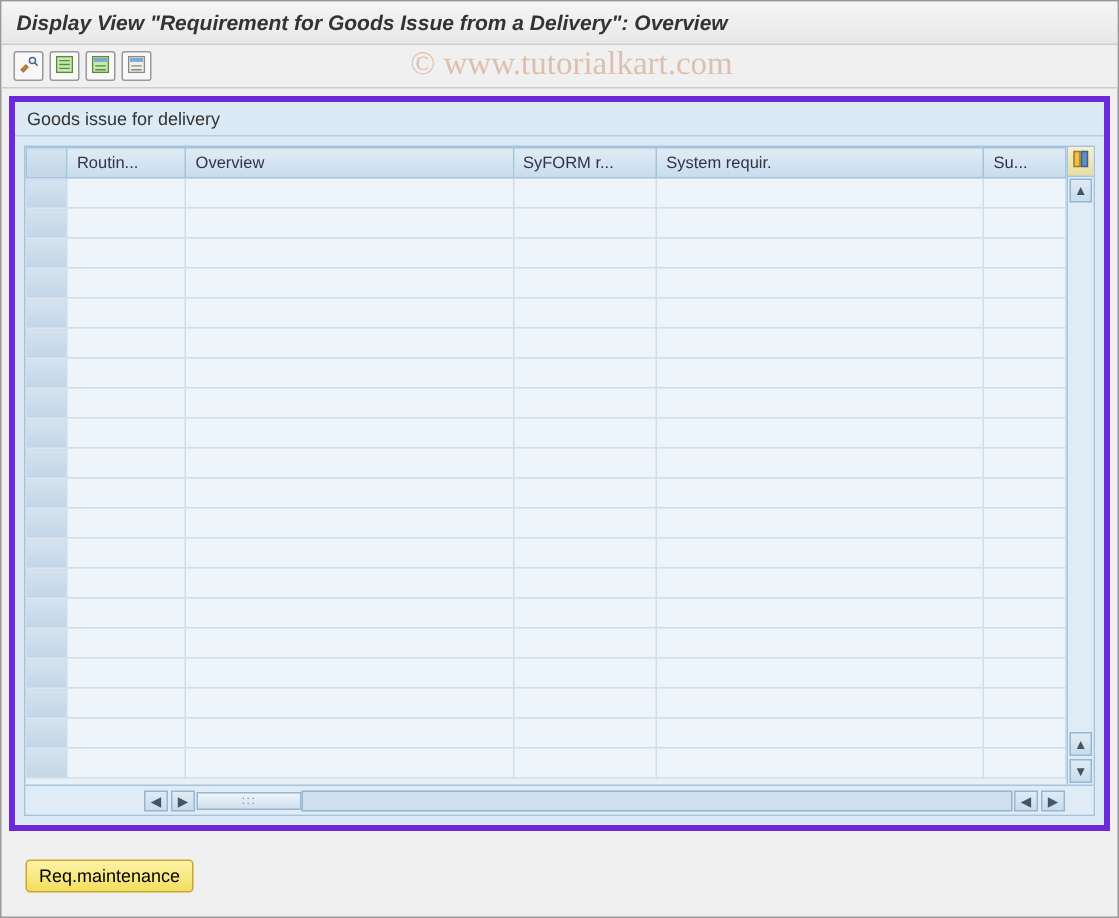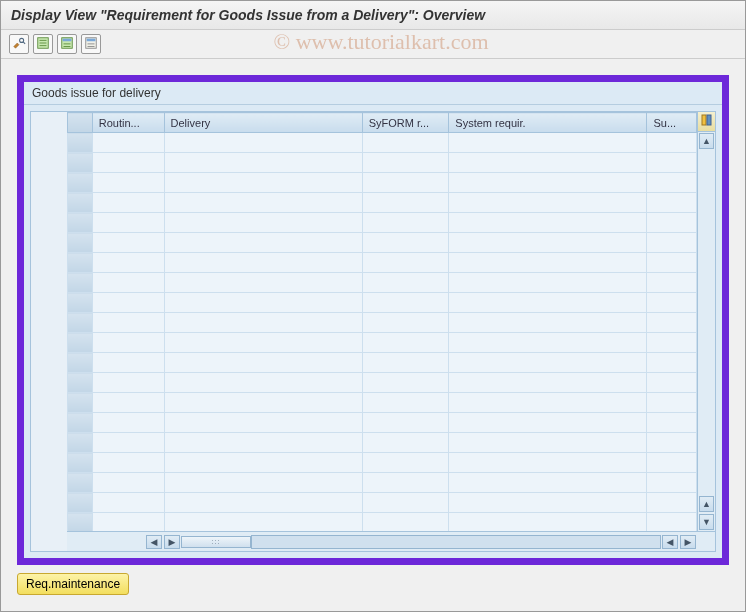--- a/index.html
+++ b/index.html
@@ -36,43 +36,42 @@
       background: #f8f8f8;
       cursor: pointer;
       display: flex;
       align-items: center;
       justify-content: center;
       font-size: 11px;
       border-radius: 2px;
     }
     .toolbar-btn svg { width: 14px; height: 14px; }
     .panel {
-      margin: 16px;
-      border: 7px solid #6d28d9;
+      margin: 5px;
+      border: 4px solid #6d28d9;
       background: #dceaf5;
       height: 490px;
       display: flex;
       flex-direction: column;
       position: relative;
     }
     .panel-title {
       padding: 4px 8px;
       font-size: 12px;
       color: #333;
       border-bottom: 1px solid #b5cde0;
     }
     .table-container {
       flex: 1;
       margin: 6px;
       background: #e8f0f7;
       border: 1px solid #a5c3dc;
       display: flex;
       flex-direction: column;
       overflow: hidden;
-      padding-left: 36px;
     }
     .table-wrap {
       flex: 1;
       display: flex;
       overflow: hidden;
     }
     .table-body {
       flex: 1;
       overflow: hidden;
     }
@@ -242,21 +241,21 @@
               <col style="width:58px">
               <col style="width:160px">
               <col style="width:70px">
               <col style="width:160px">
               <col style="width:40px">
           </colgroup>
           <thead>
             <tr>
               <th class="sel"></th>
               <th><span>Routin...</span></th>
-              <th><span>Delivery</span></th>
+              <th><span>Overview</span></th>
               <th><span>SyFORM r...</span></th>
               <th><span>System requir.</span></th>
               <th><span>Su...</span></th>
             </tr>
           </thead>
           <tbody id="tbody">
               <tr>
                 <td class="sel"></td>
                 <td></td>
                 <td></td>

